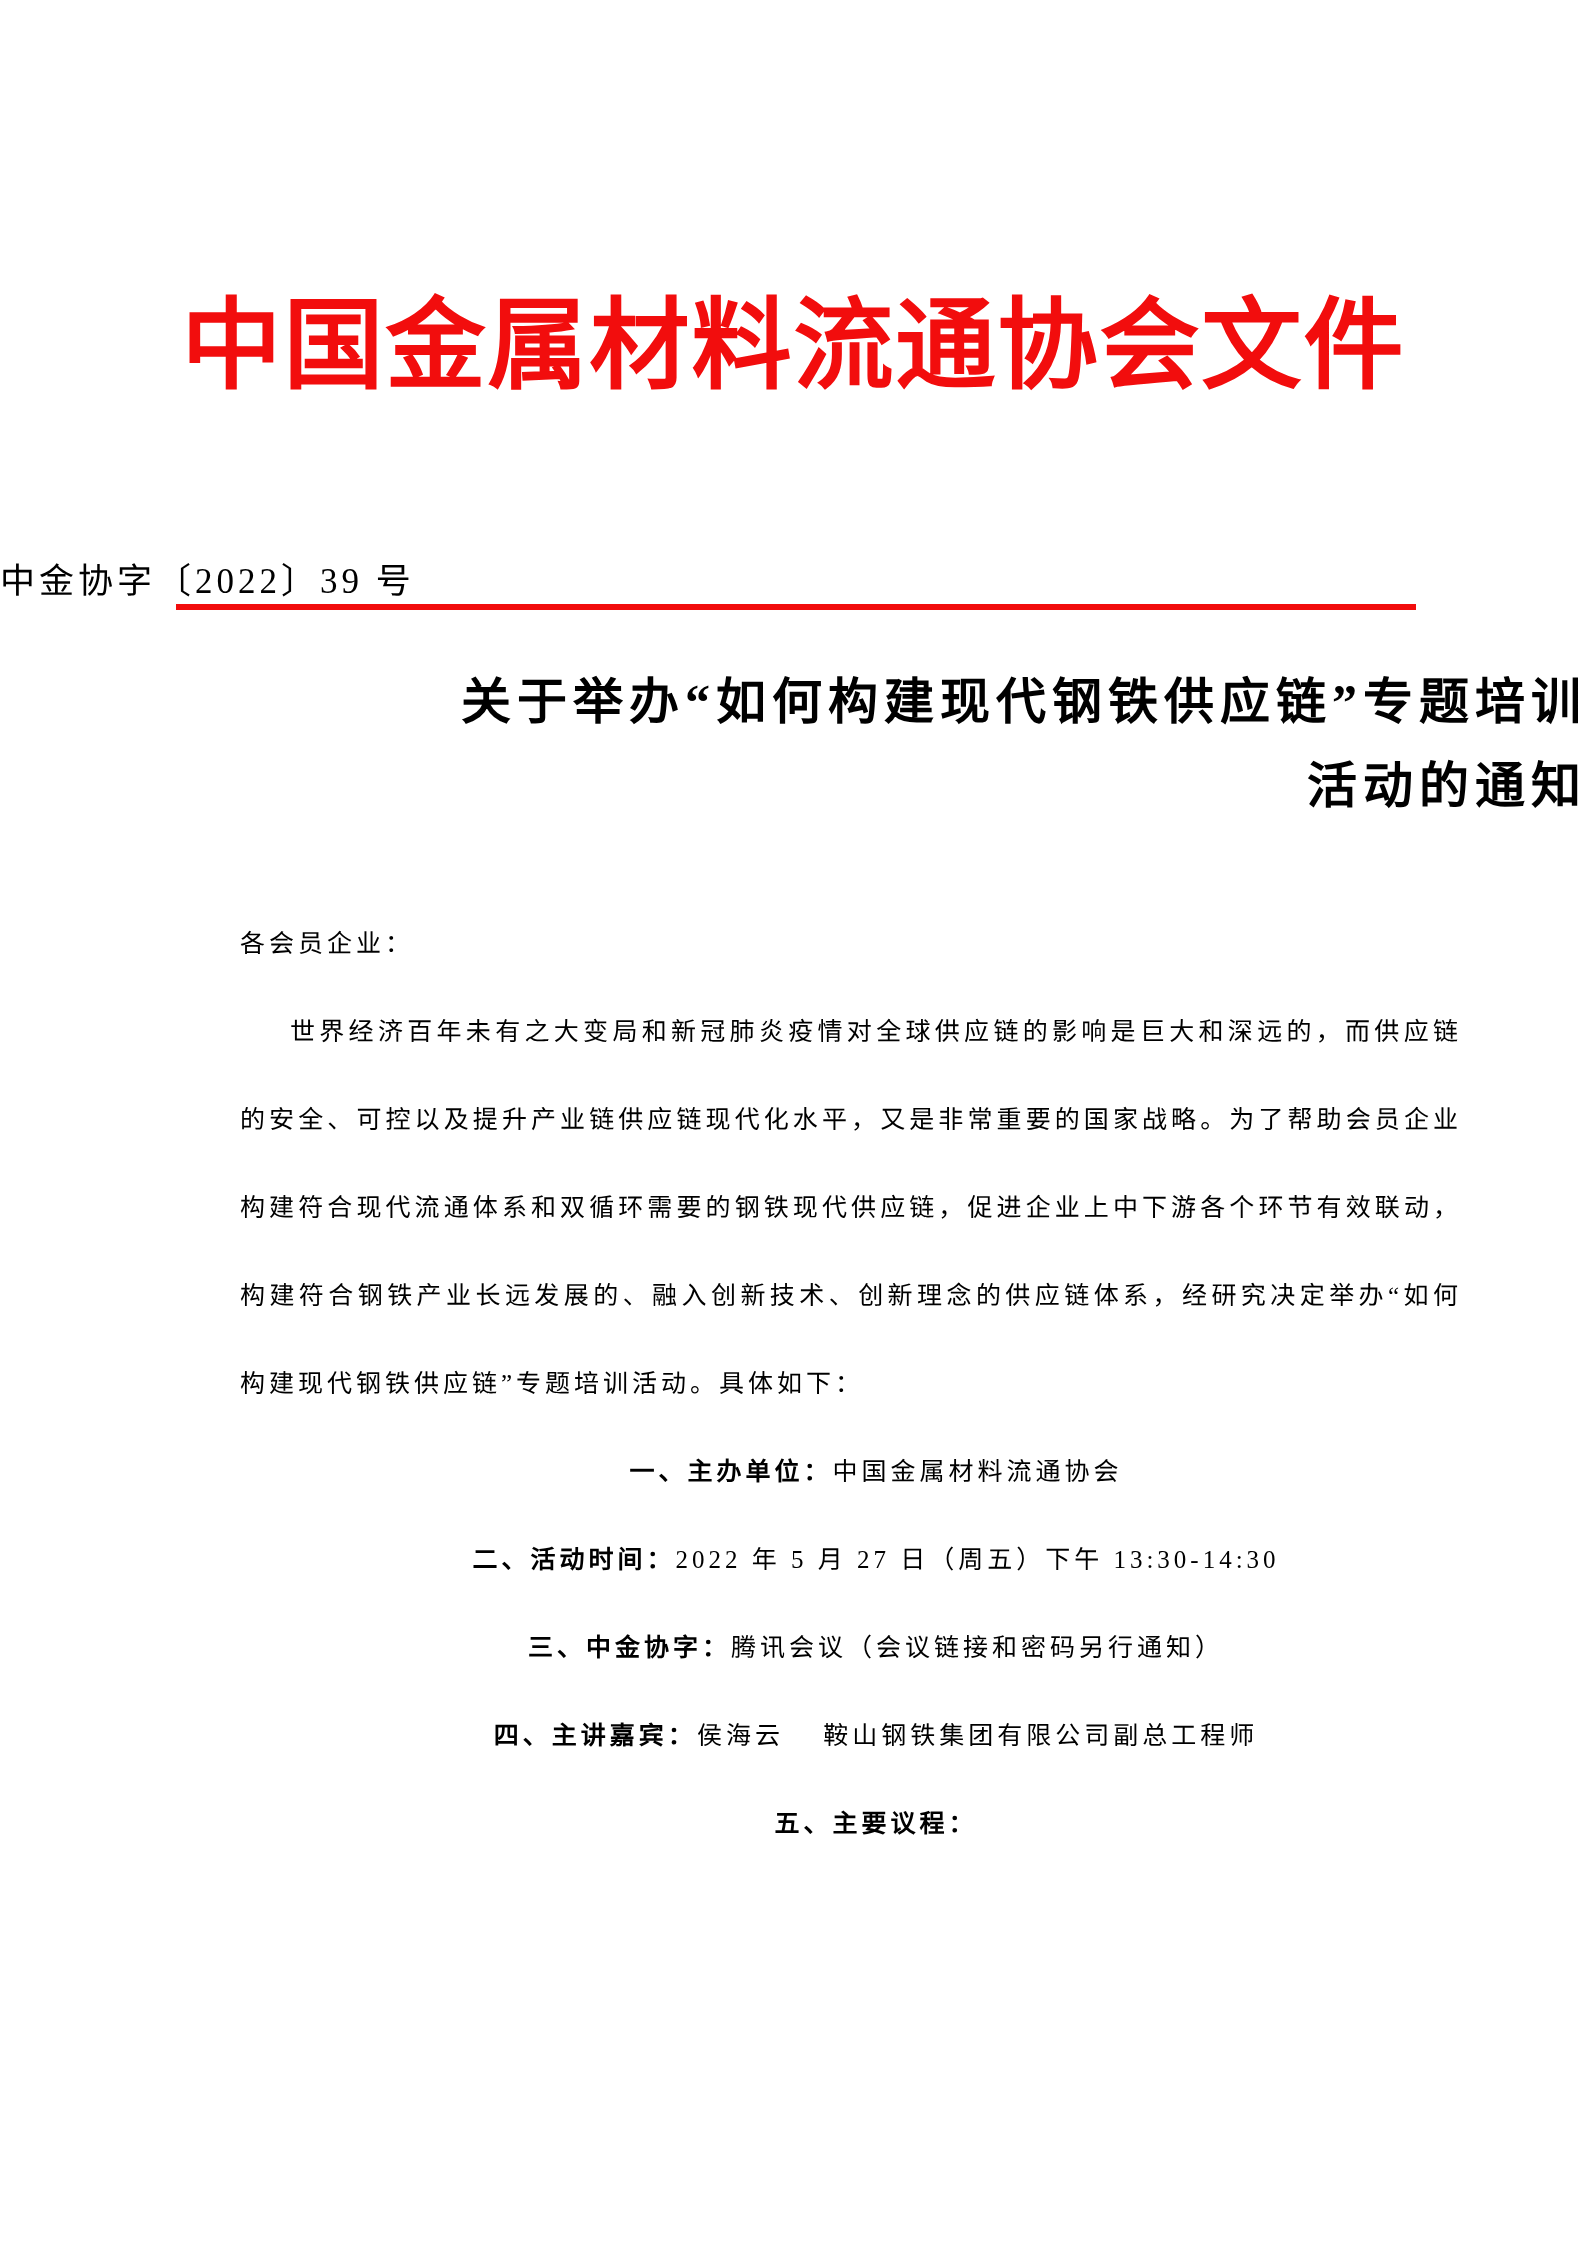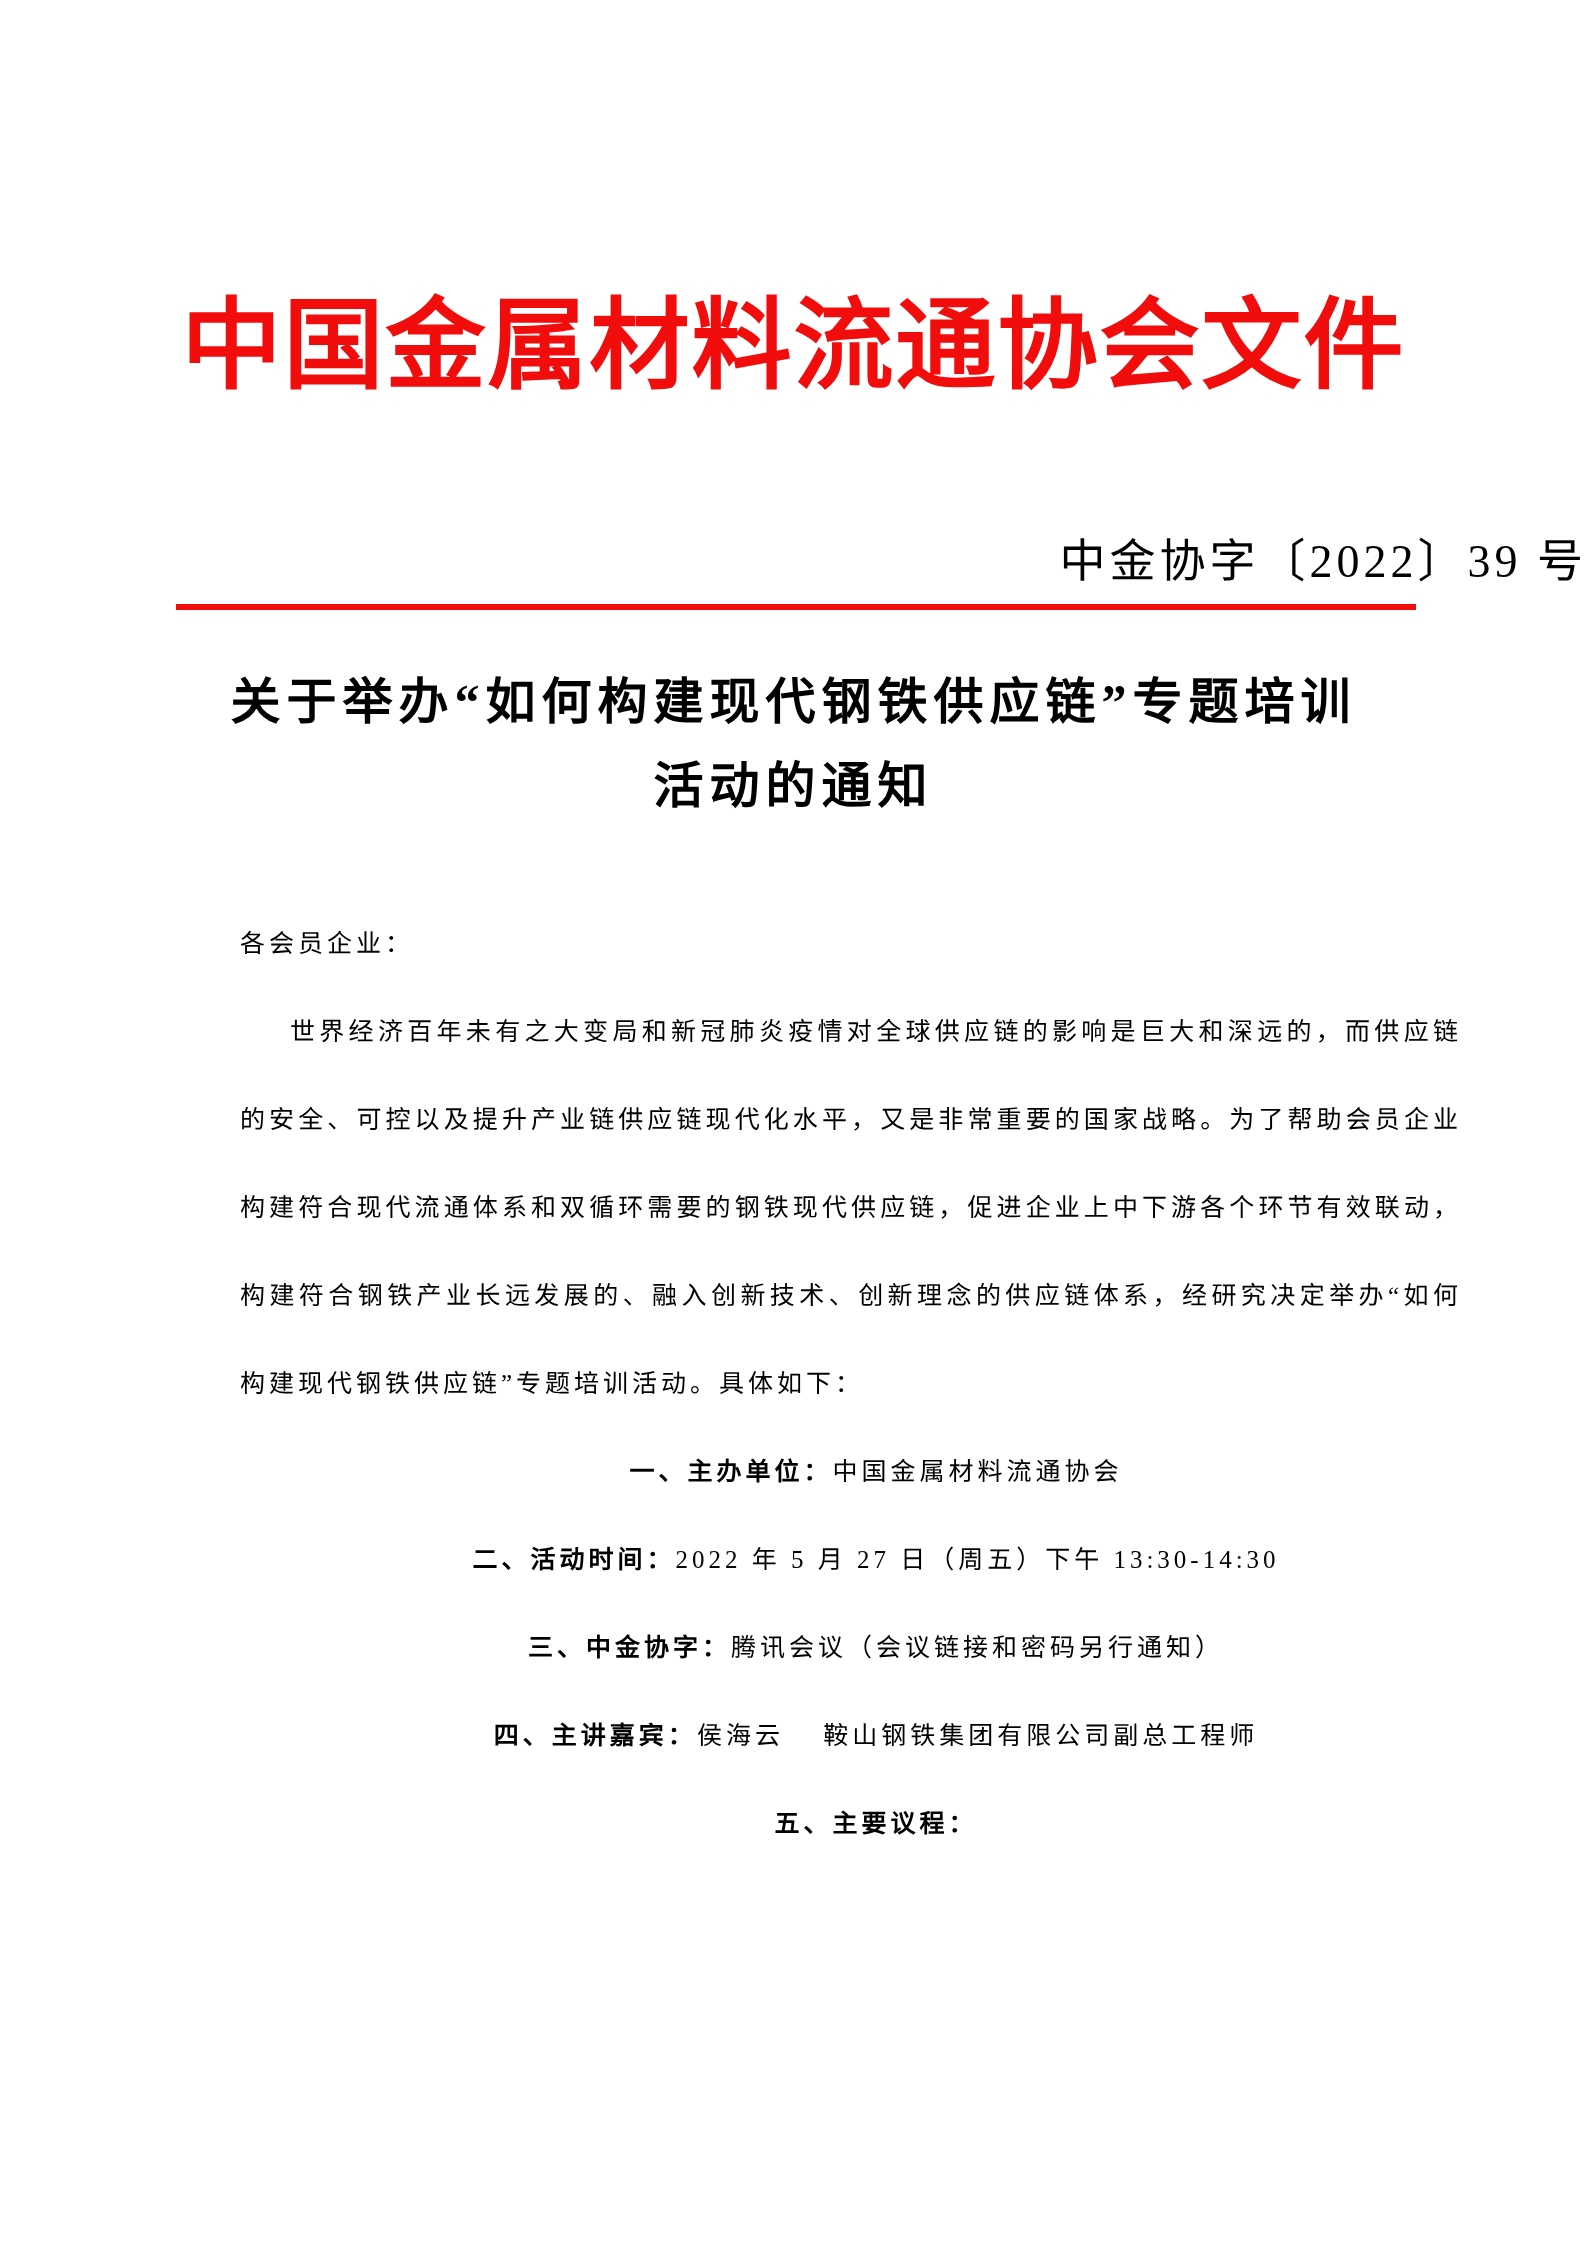--- a/index.html
+++ b/index.html
@@ -25,43 +25,43 @@
     text-align: center;
     font-size: 100px;
     font-weight: bold;
     letter-spacing: 2px;
     line-height: 1.3;
     white-space: nowrap;
   }
 
   .doc-number {
     position: absolute;
-    top: 524px;
+    top: 552px;
     left: 0;
     width: 100%;
-    text-align: right;
-    font-size: 46px;
+    text-align: left;
+    font-size: 35px;
     letter-spacing: 4px;
     white-space: nowrap;
   }
 
   .red-rule {
     position: absolute;
     top: 604px;
     left: 176px;
     width: 1240px;
     height: 6px;
   }
 
   .notice-title {
     position: absolute;
     top: 660px;
     left: 0;
     width: 100%;
-    text-align: center;
+    text-align: right;
     font-size: 50px;
     font-weight: bold;
     line-height: 84px;
     letter-spacing: 6px;
   }
 
   .body-block {
     position: absolute;
     top: 900px;
     left: 212px;

